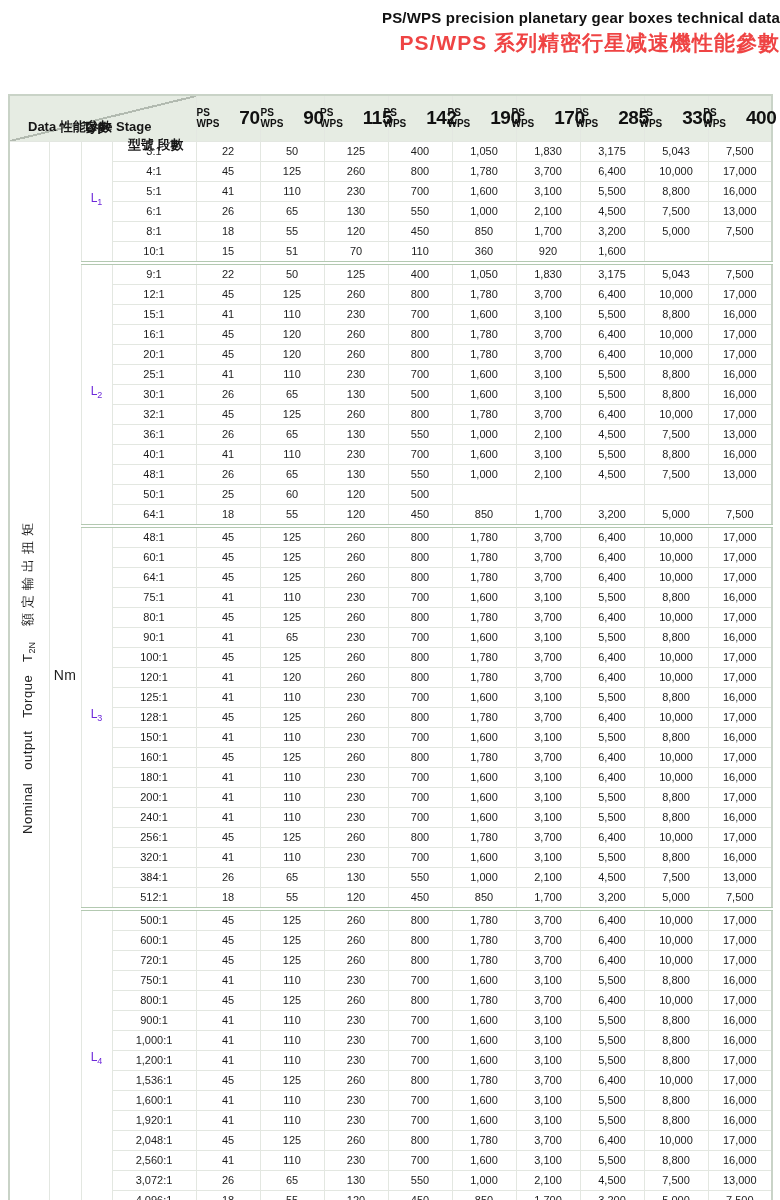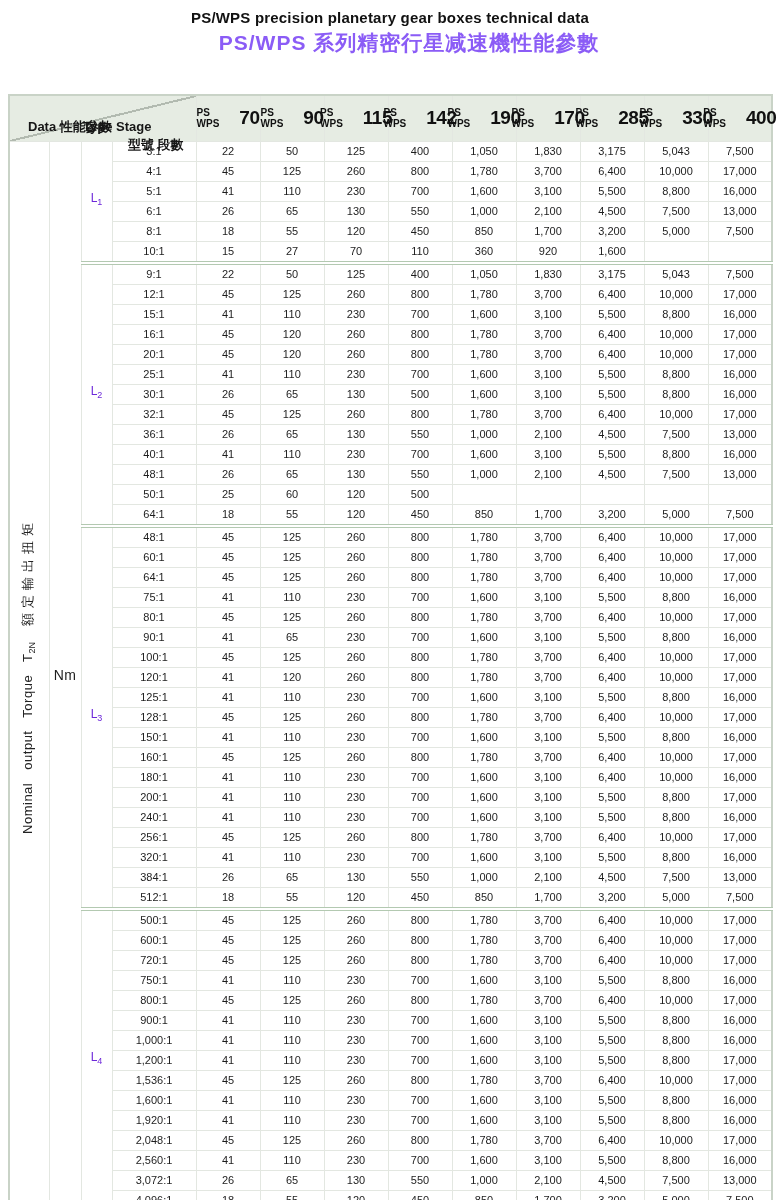--- a/index.html
+++ b/index.html
@@ -6,23 +6,23 @@
     --header-bg:#e6ece3; --grid:#e3e7e1; --section-divider:#b3c9b1;
     --frame:#c9d3c7; --text:#1d1d1d;
   }
   *{box-sizing:border-box;}
   html,body{margin:0;padding:0;}
   body{
     width:780px;height:1200px;background:#ffffff;
     font-family:"Liberation Sans",sans-serif;color:var(--text);
     overflow:hidden;
   }
-  .titles{text-align:center;padding-top:9px;}
+  .titles{text-align:right;padding-top:9px;}
   .title-en{font-size:15px;font-weight:bold;color:#111;letter-spacing:.2px;}
-  .title-zh{font-size:21px;font-weight:bold;color:#8b5cf6;margin-top:3px;letter-spacing:1px;padding-left:38px;}
+  .title-zh{font-size:21px;font-weight:bold;color:#ef4444;margin-top:3px;letter-spacing:1px;padding-left:38px;}
   .table-wrap{margin:37px 8px 0 8px;}
   table.data-table{
     border-collapse:collapse;width:764px;table-layout:fixed;
     border:2px solid var(--frame);
   }
   .data-table th,.data-table td{
     border:1px solid var(--grid);
     font-size:11px;text-align:center;vertical-align:middle;
     padding:0;color:var(--text);
   }
@@ -237,21 +237,21 @@
           <td class="value-cell">450</td>
           <td class="value-cell">850</td>
           <td class="value-cell">1,700</td>
           <td class="value-cell">3,200</td>
           <td class="value-cell">5,000</td>
           <td class="value-cell">7,500</td>
         </tr>
         <tr>
           <td class="ratio-cell">10:1</td>
           <td class="value-cell">15</td>
-          <td class="value-cell">27</td>
+          <td class="value-cell">51</td>
           <td class="value-cell">70</td>
           <td class="value-cell">110</td>
           <td class="value-cell">360</td>
           <td class="value-cell">920</td>
           <td class="value-cell">1,600</td>
           <td class="value-cell"></td>
           <td class="value-cell"></td>
         </tr>
         <tr class="section-start">
           <td class="stage-cell" rowspan="13">L<sub>2</sub></td>

